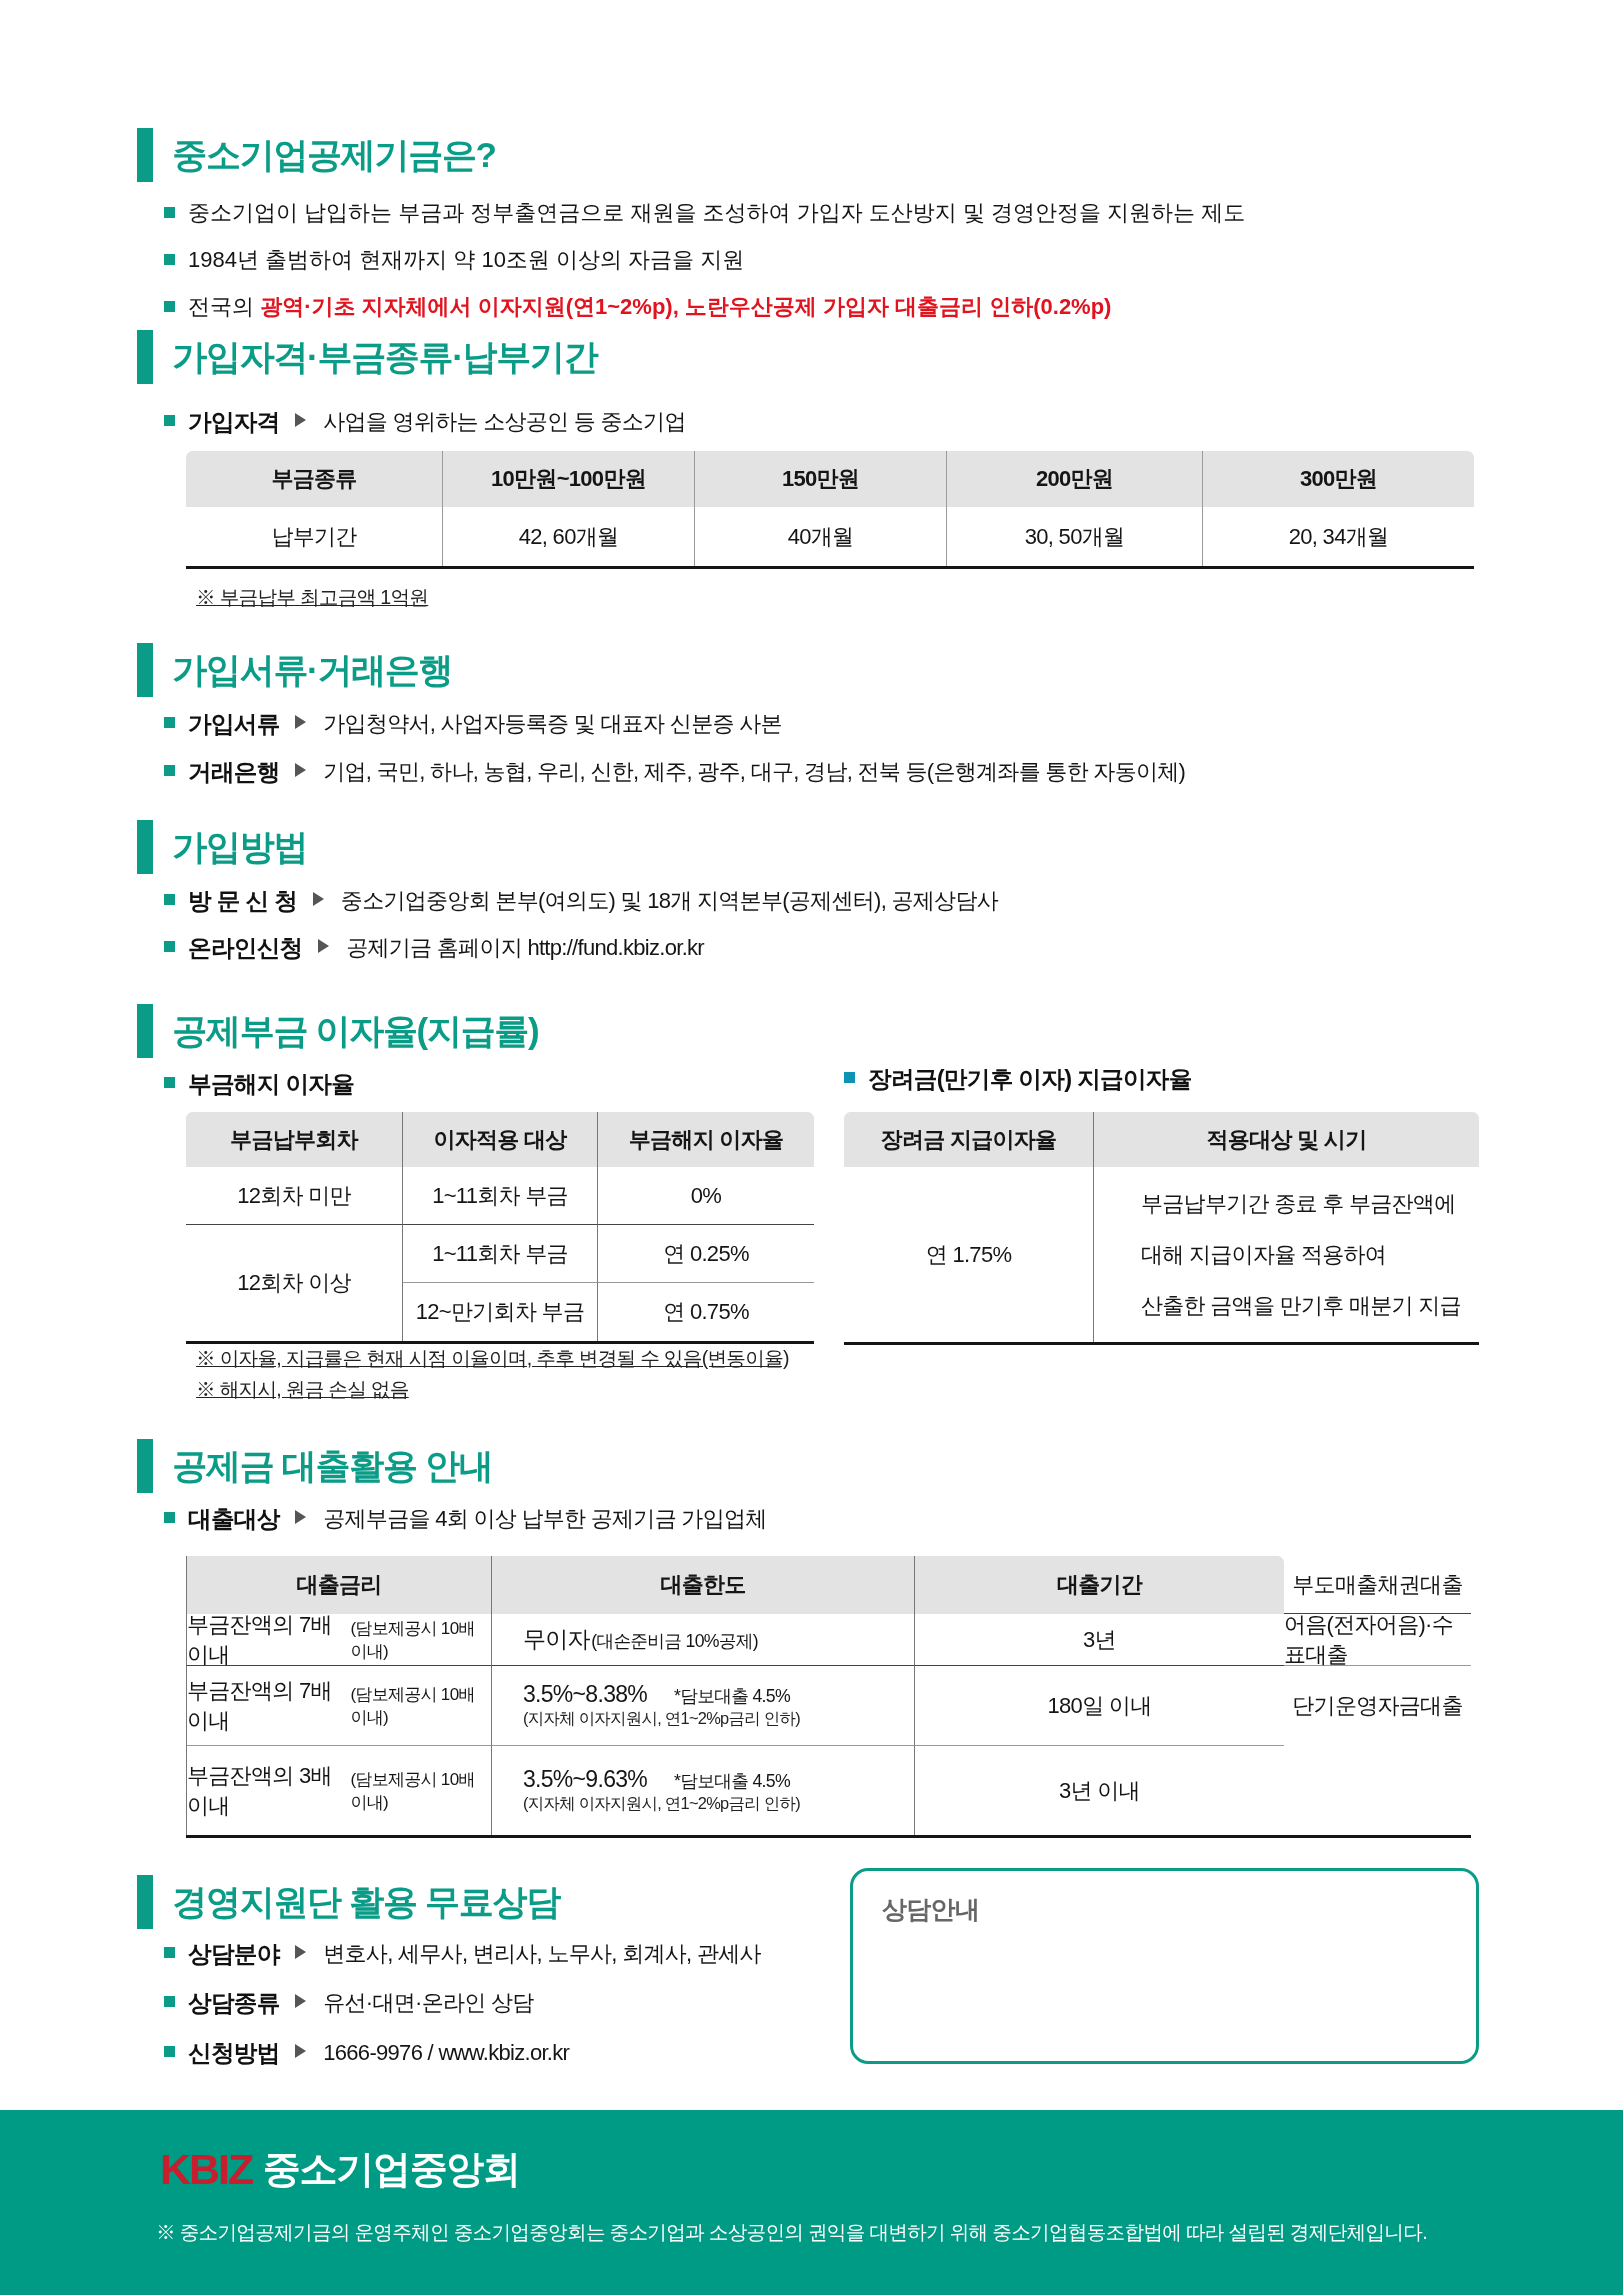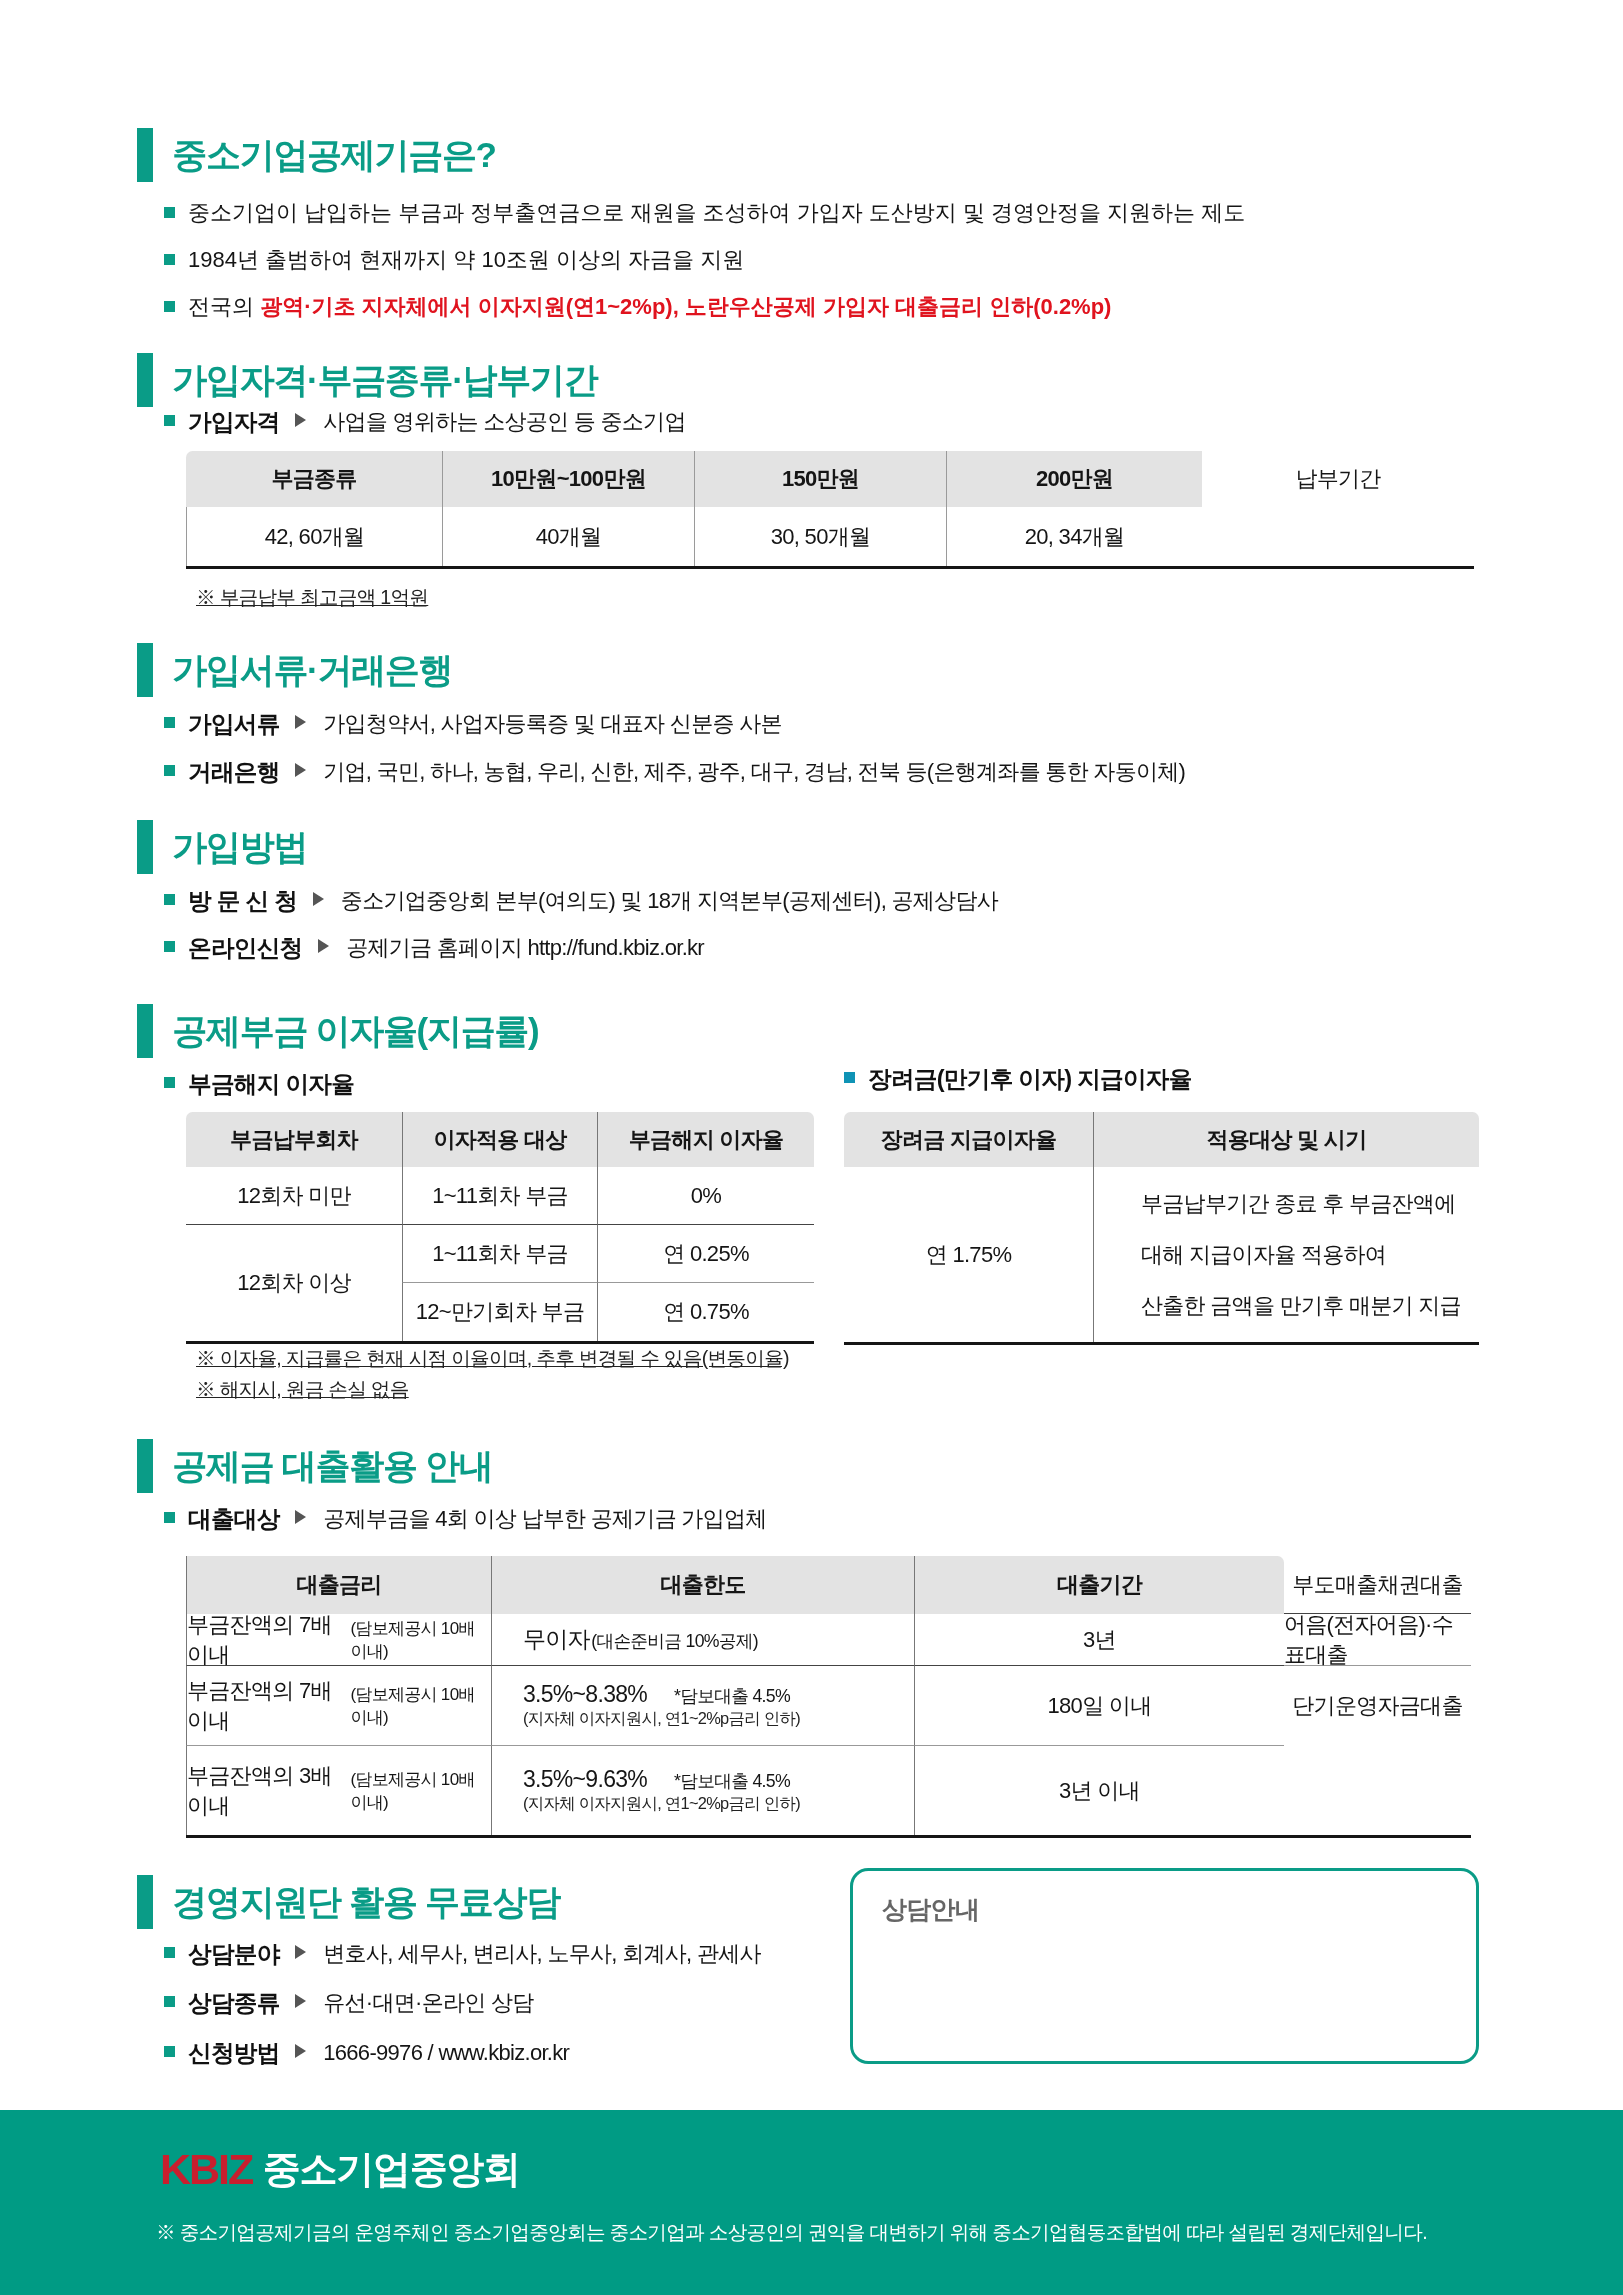--- a/index.html
+++ b/index.html
@@ -66,35 +66,36 @@
     <div class="sq"></div>
     <div class="btext">1984년 출범하여 현재까지 약 10조원 이상의 자금을 지원</div>
   </div>
   <div class="brow" style="top:292px;">
     <div class="sq"></div>
     <div class="btext">
       <span>전국의 </span><span class="red">광역·기초 지자체에서 이자지원(연1~2%p), 노란우산공제 가입자 대출금리 인하(0.2%p)</span>
     </div>
   </div>
 
-  <div class="sec-title" style="top:353px;">
+  <div class="sec-title" style="top:330px;">
     <div class="sec-bar"></div>
     <h2>가입자격·부금종류·납부기간</h2>
   </div>
   <div class="brow" style="top:406px;">
     <div class="sq"></div>
     <div class="blabel">가입자격</div>
     <div class="chev"></div>
     <div class="bdesc">사업을 영위하는 소상공인 등 중소기업</div>
   </div>
   <div class="tbl" style="left:186px; top:451px; grid-template-columns:256px 252px 252px 256px 272px; grid-template-rows:56px 59px;">
     <div class="cell hcell" style="border-radius:6.5px 0 0 0;">부금종류</div>
     <div class="cell hcell vsep-l">10만원~100만원</div>
     <div class="cell hcell vsep-l">150만원</div>
     <div class="cell hcell vsep-l">200만원</div>
+    <div class="cell hcell vsep-l" style="border-radius:0 6.5px 0 0;">300만원</div>
     <div class="cell">납부기간</div>
     <div class="cell vsep-l">42, 60개월</div>
     <div class="cell vsep-l">40개월</div>
     <div class="cell vsep-l">30, 50개월</div>
     <div class="cell vsep-l">20, 34개월</div>
   </div>
   <div class="note" style="top:584px;">※ 부금납부 최고금액 1억원</div>
 
   <div class="sec-title" style="top:643px;">
     <div class="sec-bar"></div>

